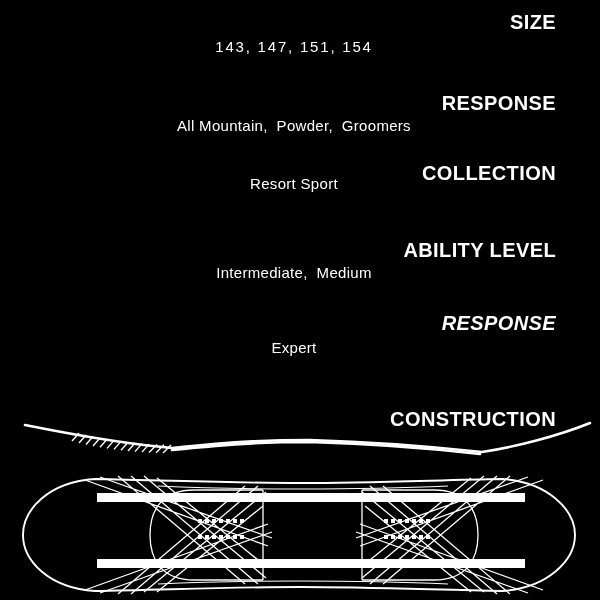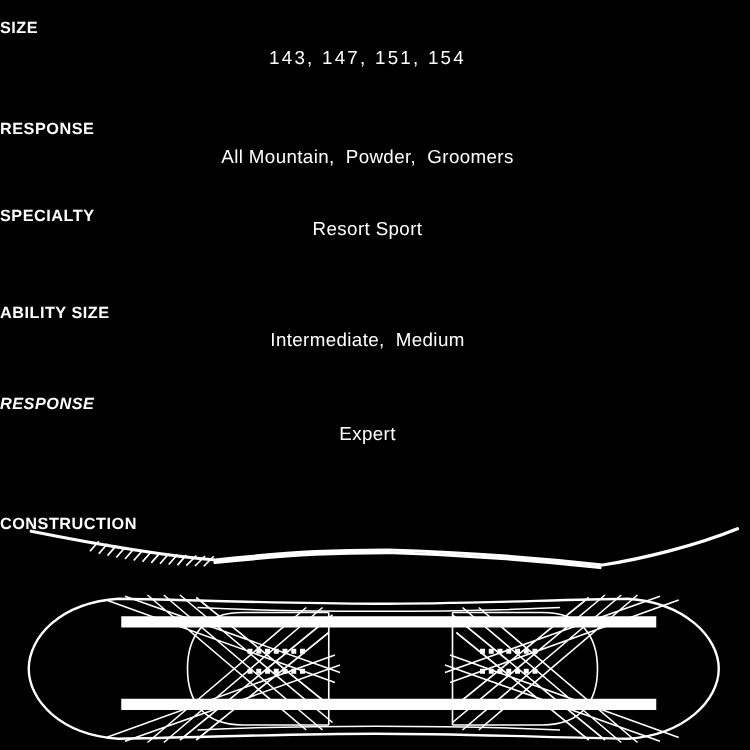--- a/index.html
+++ b/index.html
@@ -5,22 +5,22 @@
   html,body{margin:0;padding:0;}
   body{
     width:600px;height:600px;
     background:#000000;
     position:relative;
     overflow:hidden;
     font-family:"Liberation Sans", sans-serif;
   }
   .spec-label{
     position:absolute;left:0;width:556px;
-    text-align:left;
-    font-weight:700;font-size:13px;line-height:16px;
+    text-align:right;
+    font-weight:700;font-size:20px;line-height:16px;
     letter-spacing:0.4px;
     color:#ffffff;
     white-space:pre;
   }
   .spec-value{
     position:absolute;left:0;width:588px;
     text-align:center;
     font-weight:400;font-size:15px;line-height:15px;
     letter-spacing:0.3px;
     color:#ffffff;
@@ -40,24 +40,24 @@
 </style>
 </head>
 <body>
 
 <div class="spec-label" id="l-size">SIZE</div>
 <div class="spec-value" id="v-size">143, 147, 151, 154</div>
 
 <div class="spec-label" id="l-specialty">RESPONSE</div>
 <div class="spec-value" id="v-specialty">All Mountain,  Powder,  Groomers</div>
 
-<div class="spec-label" id="l-collection">SPECIALTY</div>
+<div class="spec-label" id="l-collection">COLLECTION</div>
 <div class="spec-value" id="v-collection">Resort Sport</div>
 
-<div class="spec-label" id="l-ability">ABILITY SIZE</div>
+<div class="spec-label" id="l-ability">ABILITY LEVEL</div>
 <div class="spec-value" id="v-ability">Intermediate,  Medium</div>
 
 <div class="spec-label" id="l-response">RESPONSE</div>
 <div class="spec-value" id="v-response">Expert</div>
 
 <div class="spec-label" id="l-construction">CONSTRUCTION</div>
 
 <svg id="construction-svg" viewBox="0 0 600 188" aria-hidden="true">
 
   <g>

